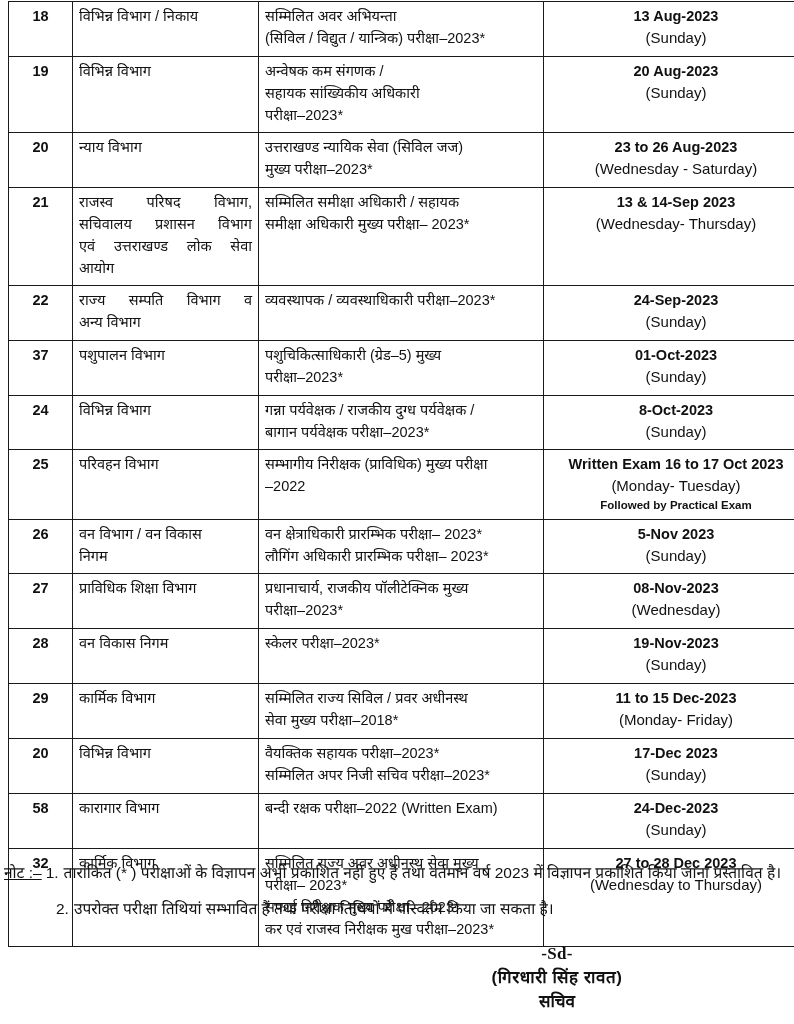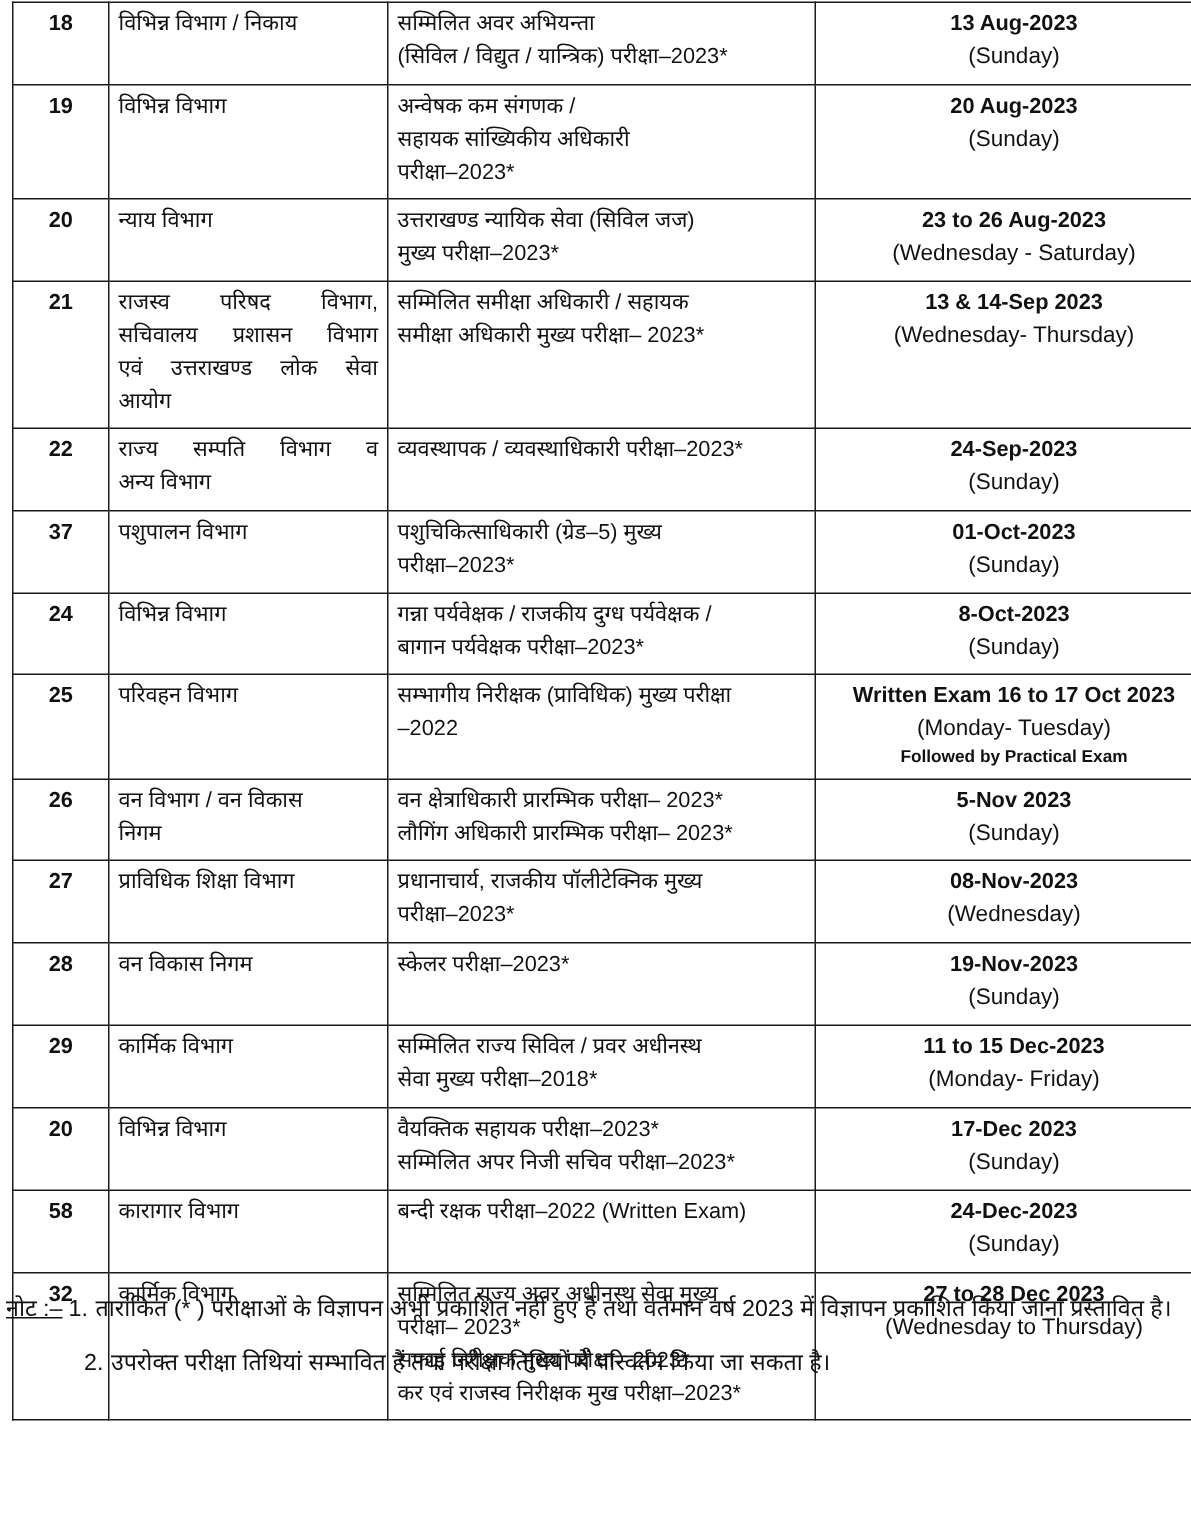--- a/index.html
+++ b/index.html
@@ -363,14 +363,21 @@
       <span class="note-lead">नोट :–</span>
       <span class="note-num">1.</span>
       <span class="note-body">तारांकित (* ) परीक्षाओं के विज्ञापन अभी प्रकाशित नहीं हुए हैं तथा वर्तमान वर्ष 2023 में विज्ञापन प्रकाशित किया जाना प्रस्तावित है।</span>
     </div>
     <div class="note-row note-2">
       <span class="note-num">2.</span>
       <span class="note-body">उपरोक्त परीक्षा तिथियां सम्भावित हैं तथा परीक्षा तिथियों में परिवर्तन किया जा सकता है।</span>
     </div>
   </div>
 
+  <div class="sign">
+    <div class="sign-inner">
+      <div class="sd">-Sd-</div>
+      <div class="name">(गिरधारी सिंह रावत)</div>
+      <div class="post">सचिव</div>
+    </div>
+  </div>
 
 </div>
 
 </body></html>

